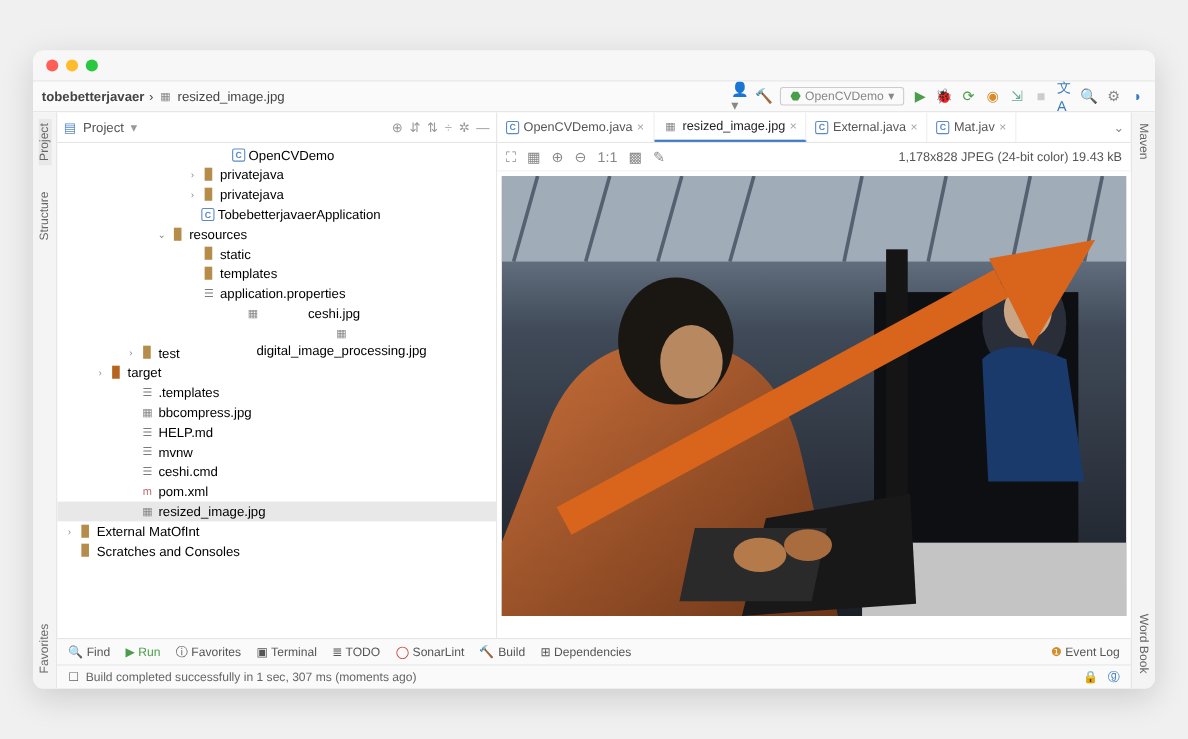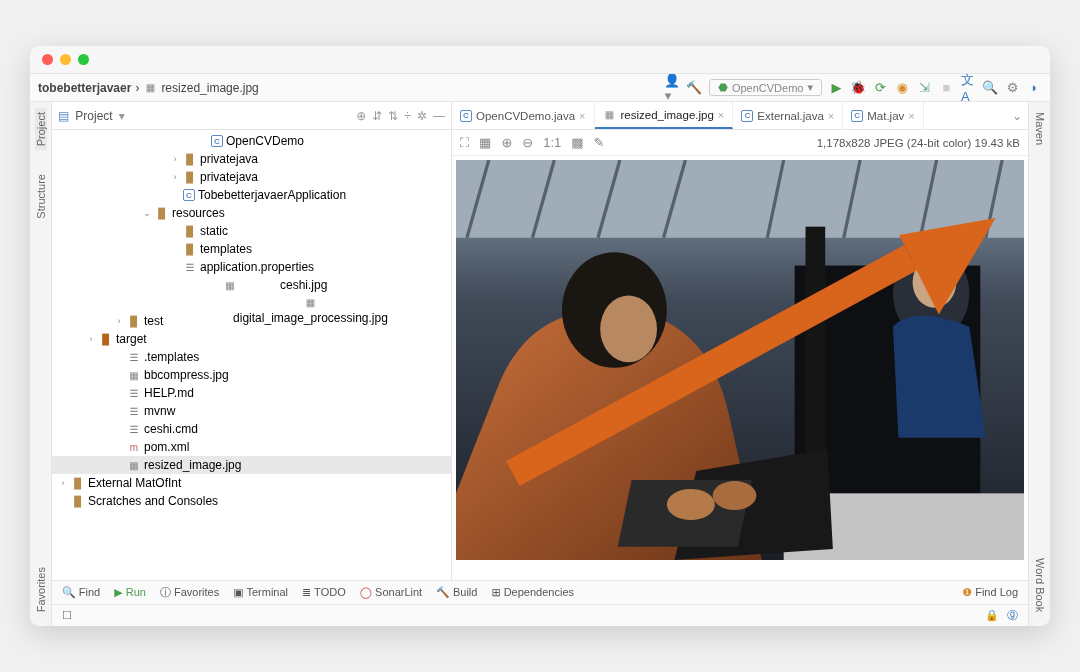--- a/index.html
+++ b/index.html
@@ -310,24 +310,25 @@
       <div class="btoolbar">
         <span>🔍 <span>Find</span></span>
         <span class="green">▶ <span>Run</span></span>
         <span>ⓘ <span>Favorites</span></span>
         <span>▣ <span>Terminal</span></span>
         <span>≣ <span>TODO</span></span>
         <span><span style="color:#cc4b4b">◯</span> <span>SonarLint</span></span>
         <span>🔨 <span>Build</span></span>
         <span>⊞ <span>Dependencies</span></span>
         <div class="sp"></div>
-        <span><span style="color:#d88b2a">❶</span> <span>Find Log</span></span>
+        <span><span style="color:#d88b2a">❶</span> <span>Event Log</span></span>
       </div>
       <div class="status">
         <span style="margin-right:6px">☐</span>
+        <span>Build completed successfully in 1 sec, 307 ms (moments ago)</span>
         <div class="sp"></div>
         <span style="margin-right:8px">🔒</span>
         <span class="blue">ⓖ</span>
       </div>
     </div>
 
     <div class="rightbar">
       <div class="tab">Maven</div>
       <div class="tab" style="margin-top:auto;margin-bottom:10px">Word Book</div>
     </div>

